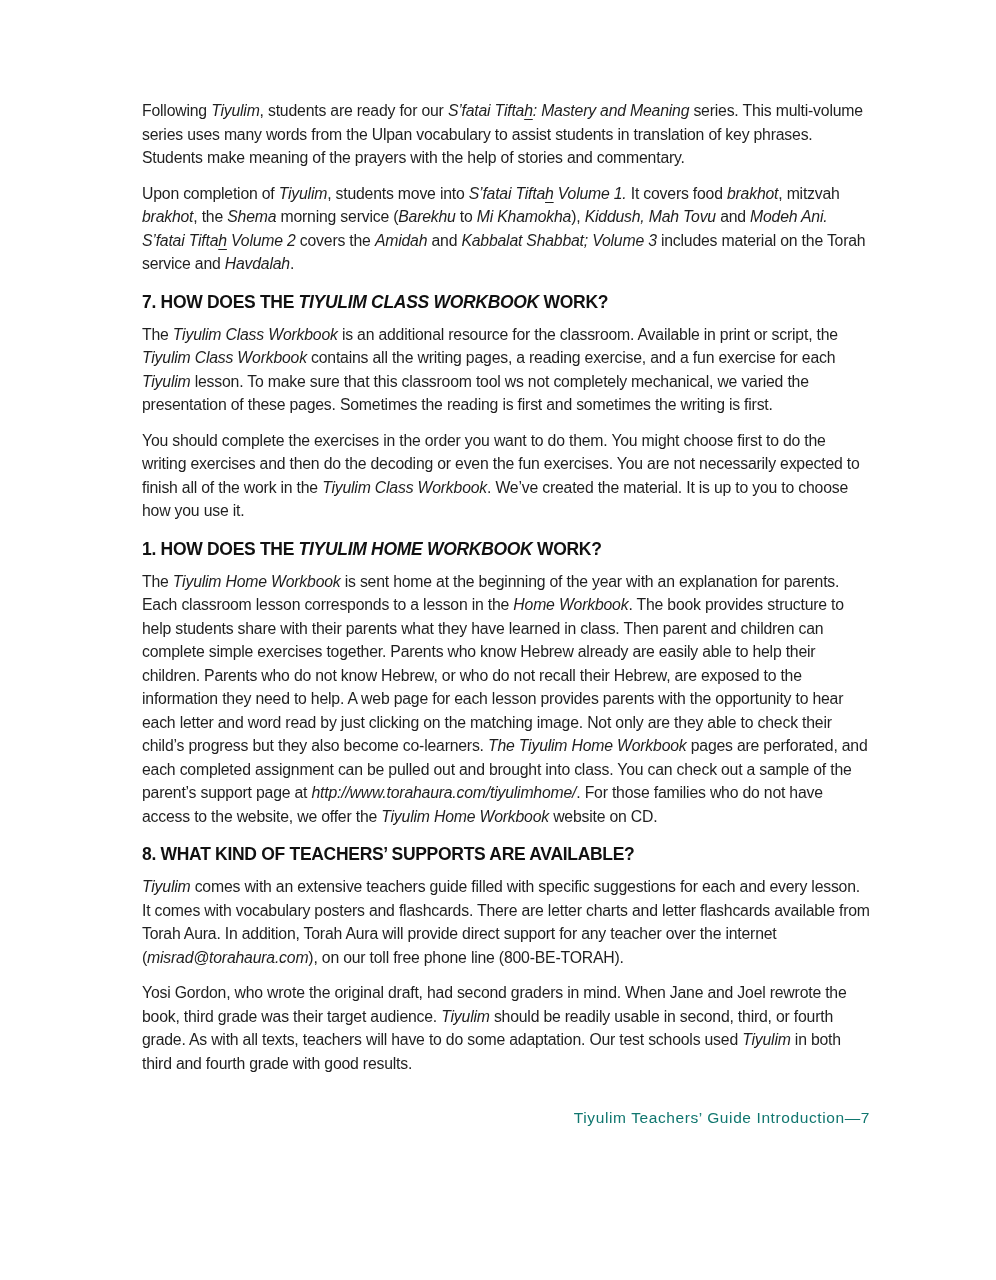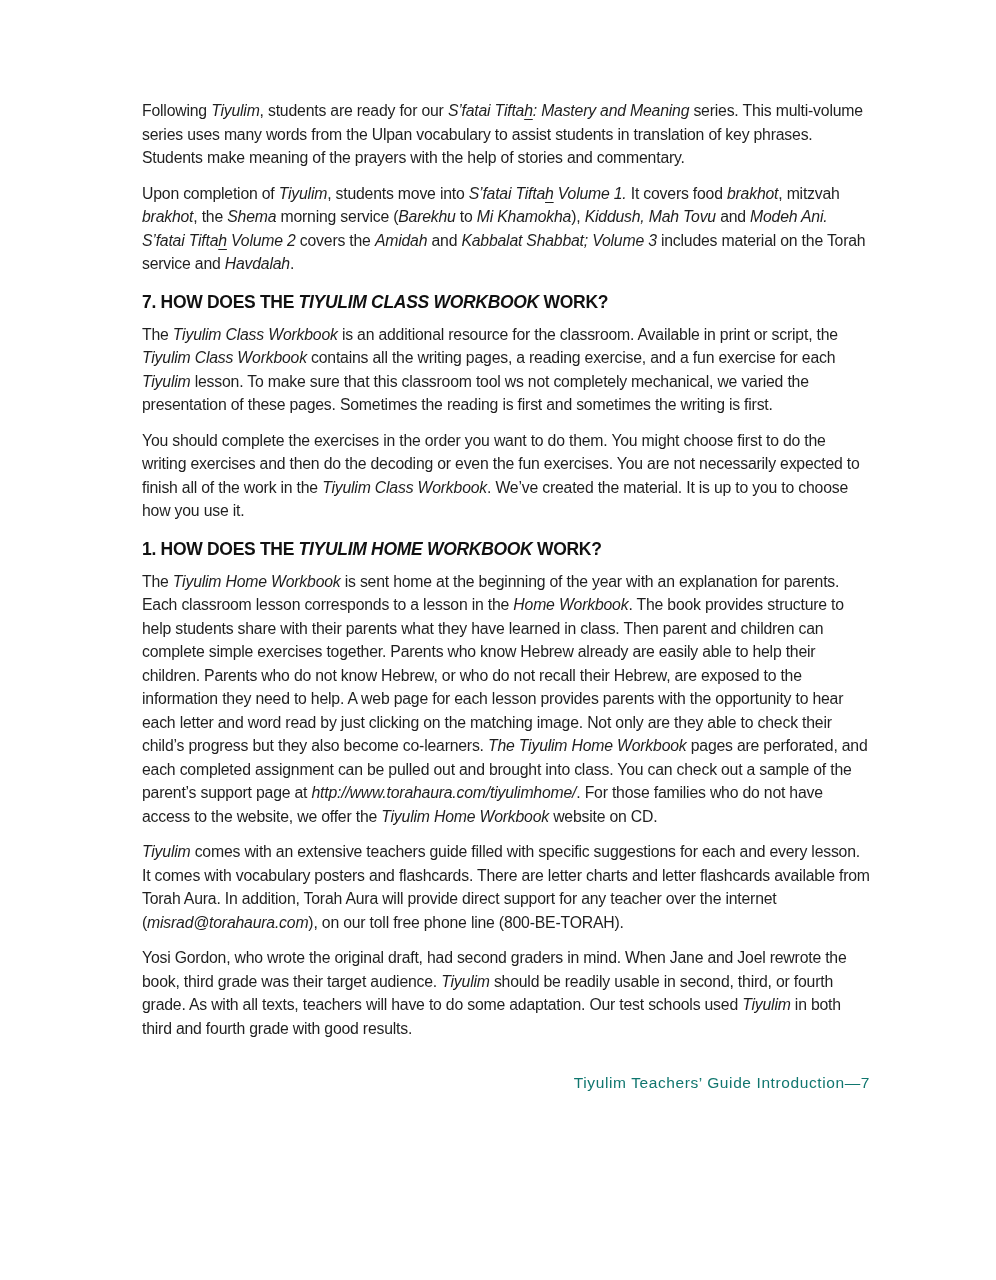--- a/index.html
+++ b/index.html
@@ -65,20 +65,21 @@
         <section>
           <h2 class="sec-heading"><span>7. HOW DOES THE </span><span class="it">TIYULIM CLASS WORKBOOK</span><span> WORK?</span></h2>
           <p class="body-para"><span>The </span><span class="it">Tiyulim Class Workbook</span><span> is an additional resource for the classroom. Available in print or script, the </span><span class="it">Tiyulim Class Workbook</span><span> contains all the writing pages, a reading exercise, and a fun exercise for each </span><span class="it">Tiyulim</span><span> lesson. To make sure that this classroom tool ws not completely mechanical, we varied the presentation of these pages. Sometimes the reading is first and sometimes the writing is first.</span></p>
           <p class="body-para"><span>You should complete the exercises in the order you want to do them. You might choose first to do the writing exercises and then do the decoding or even the fun exercises. You are not necessarily expected to finish all of the work in the </span><span class="it">Tiyulim Class Workbook</span><span>. We’ve created the material. It is up to you to choose how you use it.</span></p>
         </section>
         <section>
           <h2 class="sec-heading"><span>1. HOW DOES THE </span><span class="it">TIYULIM HOME WORKBOOK</span><span> WORK?</span></h2>
           <p class="body-para"><span>The </span><span class="it">Tiyulim Home Workbook</span><span> is sent home at the beginning of the year with an explanation for parents. Each classroom lesson corresponds to a lesson in the </span><span class="it">Home Workbook</span><span>. The book provides structure to help students share with their parents what they have learned in class. Then parent and children can complete simple exercises together. Parents who know Hebrew already are easily able to help their children. Parents who do not know Hebrew, or who do not recall their Hebrew, are exposed to the information they need to help. A web page for each lesson provides parents with the opportunity to hear each letter and word read by just clicking on the matching image. Not only are they able to check their child’s progress but they also become co-learners. </span><span class="it">The Tiyulim Home Workbook</span><span> pages are perforated, and each completed assignment can be pulled out and brought into class. You can check out a sample of the parent’s support page at </span><span class="it">http://www.torahaura.com/tiyulimhome/</span><span>. For those families who do not have access to the website, we offer the </span><span class="it">Tiyulim Home Workbook</span><span> website on CD.</span></p>
         </section>
         <section>
+          <h2 class="sec-heading"><span>8. WHAT KIND OF TEACHERS’ SUPPORTS ARE AVAILABLE?</span></h2>
           <p class="body-para"><span class="it">Tiyulim</span><span> comes with an extensive teachers guide filled with specific suggestions for each and every lesson. It comes with vocabulary posters and flashcards. There are letter charts and letter flashcards available from Torah Aura. In addition, Torah Aura will provide direct support for any teacher over the internet (</span><span class="it">misrad@torahaura.com</span><span>), on our toll free phone line (800-BE-TORAH).</span></p>
         </section>
         <section>
           <p class="body-para"><span>Yosi Gordon, who wrote the original draft, had second graders in mind. When Jane and Joel rewrote the book, third grade was their target audience. </span><span class="it">Tiyulim</span><span> should be readily usable in second, third, or fourth grade. As with all texts, teachers will have to do some adaptation. Our test schools used </span><span class="it">Tiyulim</span><span> in both third and fourth grade with good results.</span></p>
         </section>
       </div>
 
     <div class="page-footer">
       <span>Tiyulim Teachers’ Guide Introduction—7</span>
     </div>

